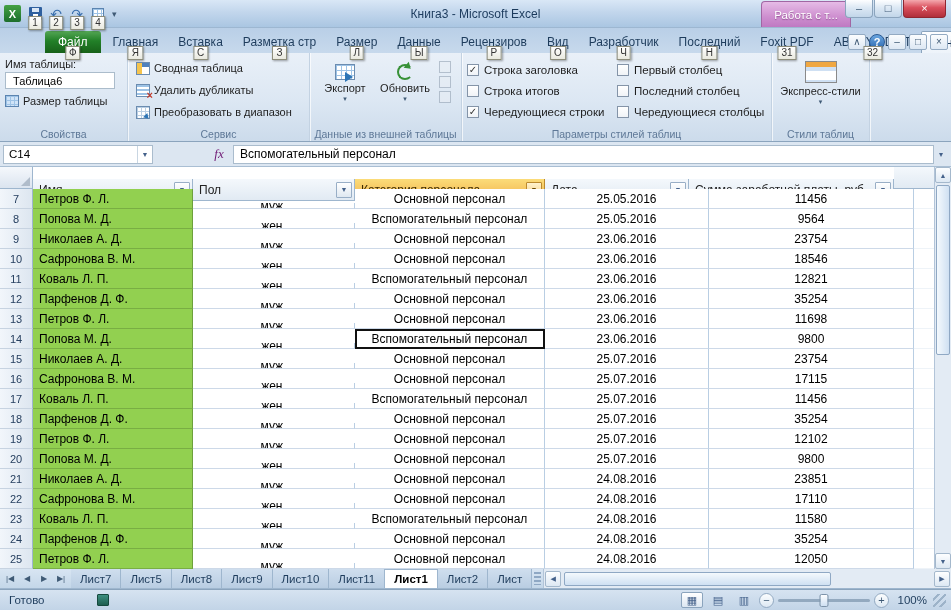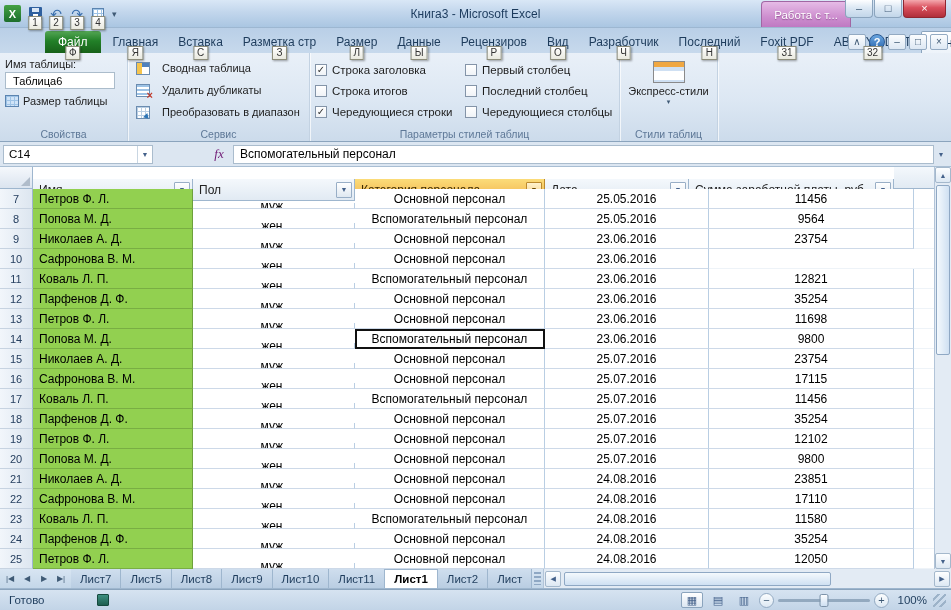--- a/index.html
+++ b/index.html
@@ -40,21 +40,21 @@
   
   .ribbon { height:89px; background:linear-gradient(#e9f0f8,#dce7f3 55%,#ccdbeb); border-bottom:1px solid #8ba4bd; display:flex; position:relative; }
   .group { position:relative; height:100%; padding:4px 5px 14px; border-right:1px solid #c3d2e2; box-shadow:1px 0 0 rgba(255,255,255,.7); }
   .caption { position:absolute; bottom:1px; left:0; right:0; text-align:center; font-size:10.5px; color:#5e7897; white-space:nowrap; overflow:hidden; }
   .g-props { width:128px; }
   .tname-label { font-size:11px; color:#1e1e1e; margin:1px 0 2px; }
   .tname-input { width:110px; height:17px; border:1px solid #abbccb; font-size:11px; padding:0 7px; font-family:inherit; background:#fff; cursor:text; }
   .resize-row { display:flex; align-items:center; gap:4px; font-size:11px; margin-top:6px; color:#1e1e1e; }
   .ic-grid { width:14px; height:12px; border:1px solid #5b84b0; background-color:#cfe3f7; background-image:linear-gradient(#9ec3e6 1px,transparent 1px),linear-gradient(90deg,#9ec3e6 1px,transparent 1px); background-size:4px 4px; flex:none; }
   .g-tools { width:182px; }
-  .toolbtn { display:flex; align-items:center; gap:12px; font-size:11px; color:#1e1e1e; height:22px; padding:0 3px; border-radius:2px; }
+  .toolbtn { display:flex; align-items:center; gap:4px; font-size:11px; color:#1e1e1e; height:22px; padding:0 3px; border-radius:2px; }
   .ticon { width:14px; height:13px; border:1px solid #6b8cb0; background:#fff; position:relative; flex:none; }
   .toolbtn.ic-pivot .ticon { background-color:#fff; background-image:linear-gradient(#f5c44e,#f5c44e),linear-gradient(#4f81bd,#4f81bd); background-size:5px 100%,100% 4px; background-repeat:no-repeat; }
   .toolbtn.ic-dupes .ticon { background:repeating-linear-gradient(180deg,#9dc3e6 0 2px,#fff 2px 4px); }
   .toolbtn.ic-dupes .ticon::after { content:"×"; position:absolute; right:-4px; bottom:-5px; color:#c0392b; font-weight:bold; font-size:11px; }
   .toolbtn.ic-range .ticon { background-color:#fff; background-image:linear-gradient(#b9cee3 1px,transparent 1px),linear-gradient(90deg,#b9cee3 1px,transparent 1px); background-size:4px 4px; }
   .toolbtn.ic-range .ticon::after { content:""; position:absolute; right:-3px; bottom:-3px; border:3px solid transparent; border-left:5px solid #2e75b6; transform:rotate(45deg); }
   .g-external { width:152px; }
   .bigrow { display:flex; height:100%; padding-bottom:2px; }
   .bigbtn { width:60px; display:flex; flex-direction:column; align-items:center; justify-content:flex-start; gap:2px; padding-top:4px; border-radius:2px; }
   .bigbtn .blabel { font-size:11px; color:#1e1e1e; white-space:nowrap; }
@@ -279,20 +279,40 @@
           </div>
 
           <div class="toolbtn ic-range">
             <span class="ticon"></span>
             <span>Преобразовать в диапазон</span>
           </div>
         </div>
       <div class="caption">Сервис</div>
     </div>
 
+    <div class="group g-external">
+      <div class="bigrow">
+        <div class="bigbtn">
+          <span class="ic-export"></span>
+          <span class="blabel">Экспорт</span>
+          <span class="darr">▾</span>
+        </div>
+        <div class="bigbtn">
+          <span class="ic-refresh"></span>
+          <span class="blabel">Обновить</span>
+          <span class="darr">▾</span>
+        </div>
+        <div class="minicol">
+          <span class="mini"></span>
+          <span class="mini"></span>
+          <span class="mini"></span>
+        </div>
+      </div>
+      <div class="caption">Данные из внешней таблицы</div>
+    </div>
 
     <div class="group g-options">
       <div class="opts">
 
           <label class="opt checked">
             <span class="cb">
               <span class="mark">✓</span>
             </span>
             <span>Строка заголовка</span>
           </label>
@@ -421,20 +441,21 @@
           <div class="cell c-salary">23754</div>
           <div class="cell c-fill"></div>
         </div>
 
         <div class="row">
           <div class="rnum">10</div>
           <div class="cell c-name">Сафронова В. М.</div>
           <div class="cell c-gender">жен.</div>
           <div class="cell c-category">Основной персонал</div>
           <div class="cell c-date">23.06.2016</div>
+          <div class="cell c-salary">18546</div>
           <div class="cell c-fill"></div>
         </div>
 
         <div class="row">
           <div class="rnum">11</div>
           <div class="cell c-name">Коваль Л. П.</div>
           <div class="cell c-gender">жен.</div>
           <div class="cell c-category">Вспомогательный персонал</div>
           <div class="cell c-date">23.06.2016</div>
           <div class="cell c-salary">12821</div>

